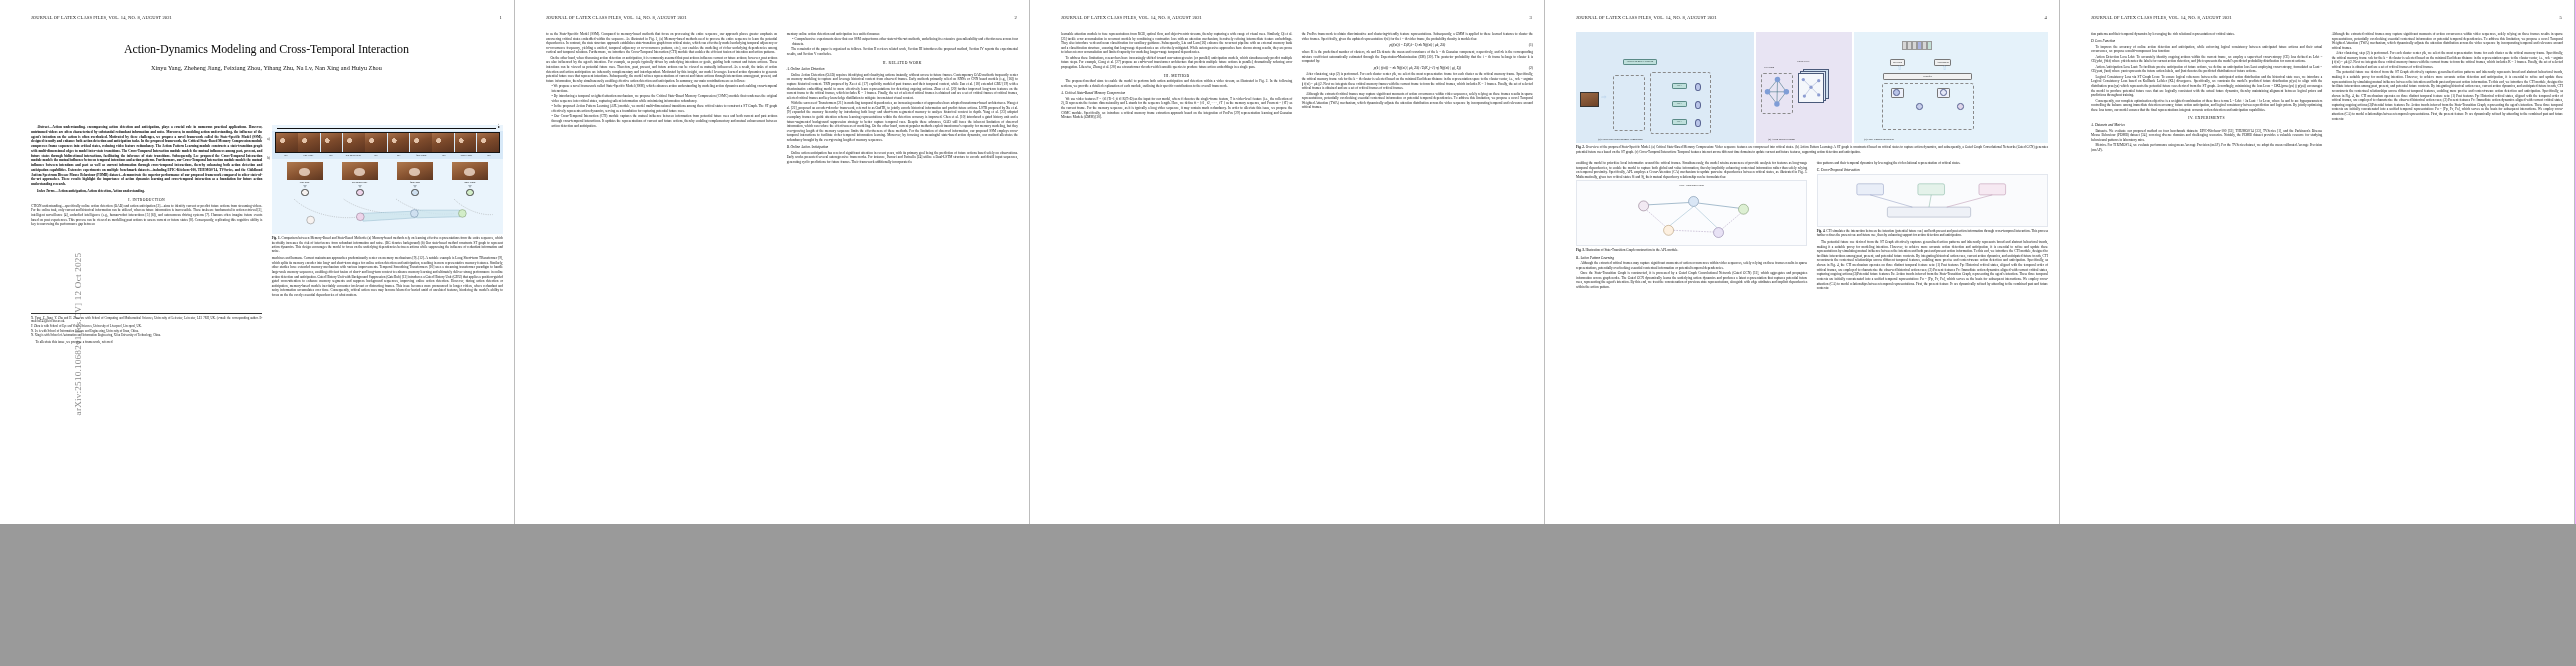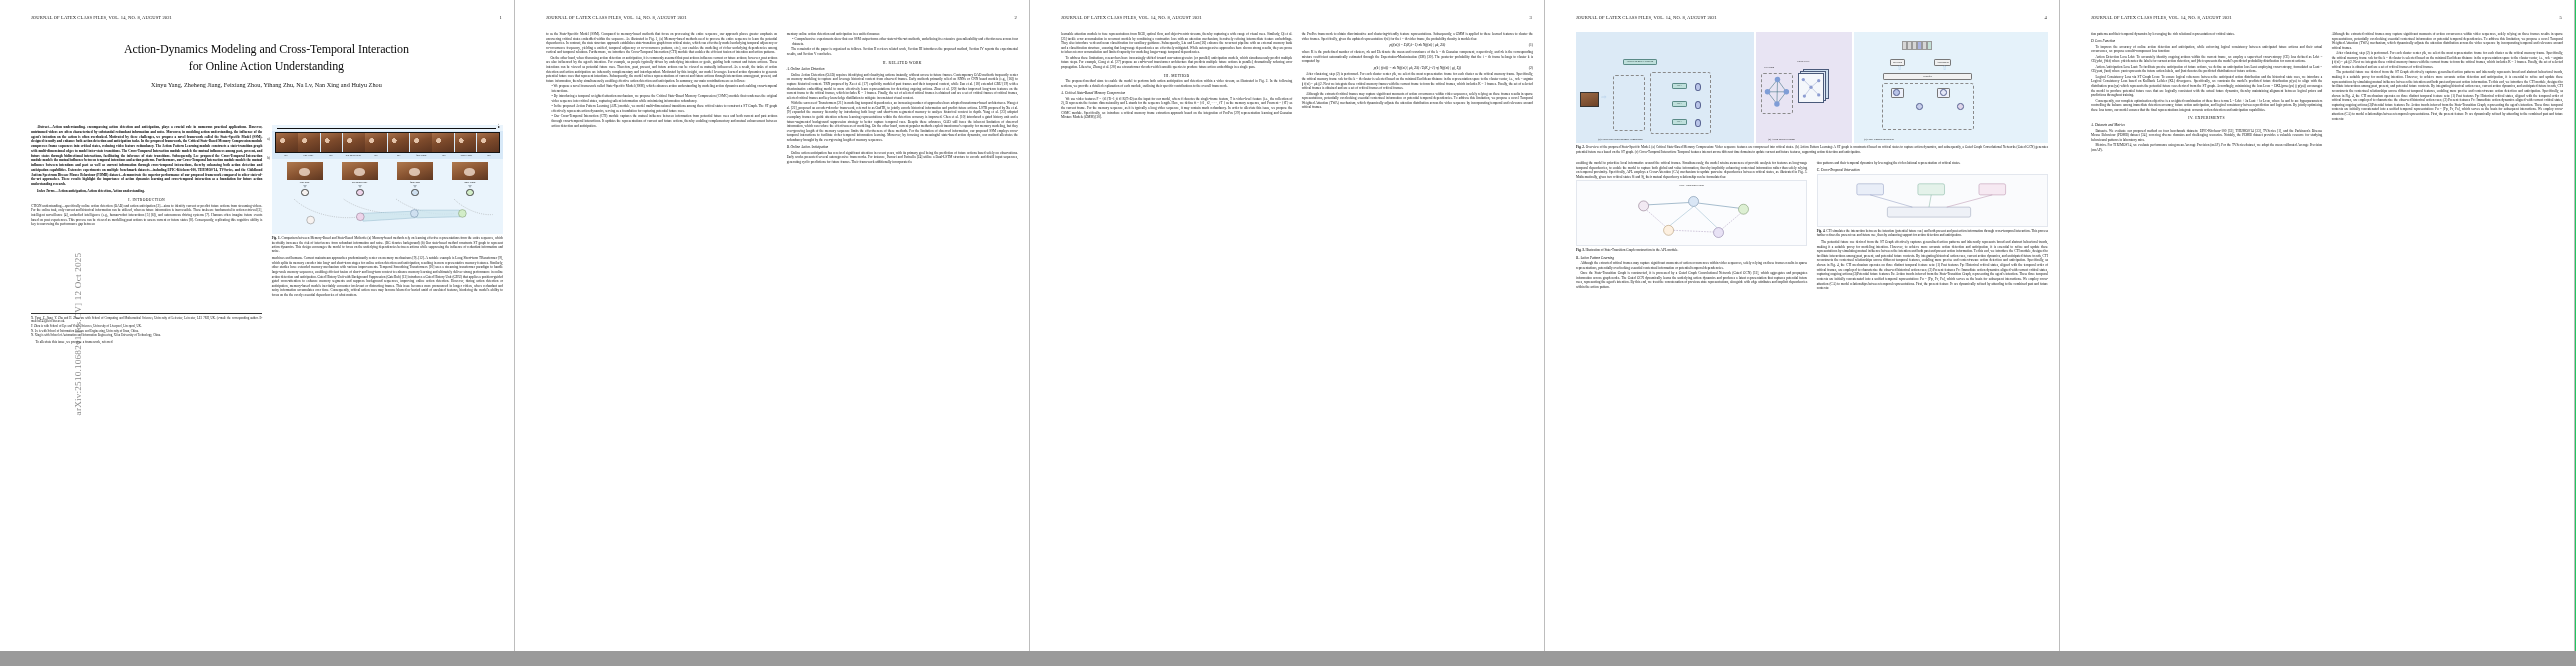--- a/index.html
+++ b/index.html
@@ -2,23 +2,23 @@
 <html style="font-size:9px"><head>
 <meta charset="utf-8">
 <style>
   * { box-sizing: border-box; }
   html, body {
     margin: 0; padding: 0;
     background: #9a9a9a;
     font-family: "Liberation Serif", serif;
   }
   #sheet {
-    width: 2576px; height: 651px;
+    width: 2576px; height: 524px;
     position: relative;
-    background: #22c55e;
+    background: #f0abfc;
     display: flex;
     overflow: hidden;
   }
   .page {
     position: relative;
     width: 515px; height: 667px;
     background: #ffffff;
     border-right: 0.6px solid #bdbdbd;
     overflow: hidden;
     flex: 0 0 515px;
@@ -291,21 +291,20 @@
 
   <div class="page">
     <div class="arxiv-stamp">arXiv:2510.10682v1  [cs.CV]  12 Oct 2025</div>
     <div class="runhead">
       <span class="lbl">JOURNAL OF LATEX CLASS FILES, VOL. 14, NO. 8, AUGUST 2021</span>
       <span>1</span>
     </div>
 
     <div class="titleblock">
       <div class="ttl">Action-Dynamics Modeling and Cross-Temporal Interaction</div>
-      <div class="ttl">for Online Action Understanding</div>
       <div class="authors">Xinyu Yang, Zheheng Jiang, Feixiang Zhou, Yihang Zhu, Na Lv, Nan Xing and Huiyu Zhou</div>
     </div>
 
     <div class="cols" style="top:125px;">
       <div class="col">
         <p class="abs"><i>Abstract</i><span>—Action understanding, encompassing action detection and anticipation, plays a crucial role in numerous practical applications. However, untrimmed videos are often characterized by substantial redundant information and noise. Moreover, in modeling action understanding, the influence of the agent's intention on the action is often overlooked. Motivated by these challenges, we propose a novel framework called the State-Specific Model (SSM), designed to unify and enhance both action detection and anticipation tasks. In the proposed framework, the Critical State-Based Memory Compression module compresses frame sequences into critical states, reducing video feature redundancy. The Action Pattern Learning module constructs a state-transition graph with multi-dimensional edges to model inter-state transitions. The Cross-Temporal Interaction module models the mutual influences among past, present, and future states through bidirectional interactions, facilitating the inference of state transitions. Subsequently, Lee proposed the Cross-Temporal Interaction module models the mutual influence between temporal intentions and action patterns. Furthermore, our Cross-Temporal Interaction module models the mutual influence between intentions and past as well as current information through cross-temporal interactions, thereby enhancing both action detection and anticipation capabilities. Extensive experiments on multiple benchmark datasets—including EPIC-Kitchens-100, THUMOS'14, TVSeries, and the Childhood Autism Spectrum Disease Mouse Behaviour (PDMB) dataset—demonstrate the superior performance of our proposed framework compared to other state-of-the-art approaches. These results highlight the importance of action dynamics learning and cross-temporal interaction as a foundation for future action understanding research.</span></p>
         <p class="abs"><i>Index Terms</i><span>—Action anticipation, Action detection, Action understanding.</span></p>
         <div class="sec">I.  Introduction</div>
         <p class="bp">CTION understanding—specifically online action detection (OAD) and action anticipation [2]—aims to identify current or predict future actions from streaming videos. For the online task, only current and historical information can be utilized, whereas future information is inaccessible. These tasks are fundamental in action retrieval [3], intelligent surveillance [4], embodied intelligence (e.g., human-robot interactions [5] [6]), and autonomous driving systems [7]. Humans often imagine future events based on past experiences. This process can be viewed as modelling past actions to assess current or future states [8]. Consequently, replicating this cognitive ability is key to narrowing the performance gap between</p>
         <div style="height:83px"></div>

